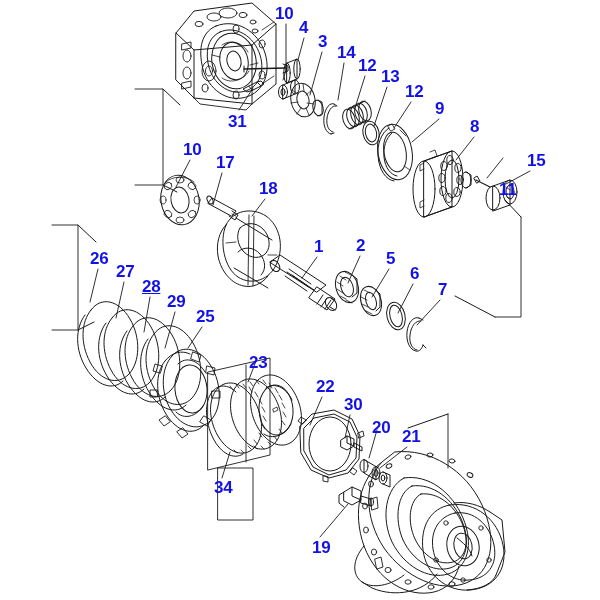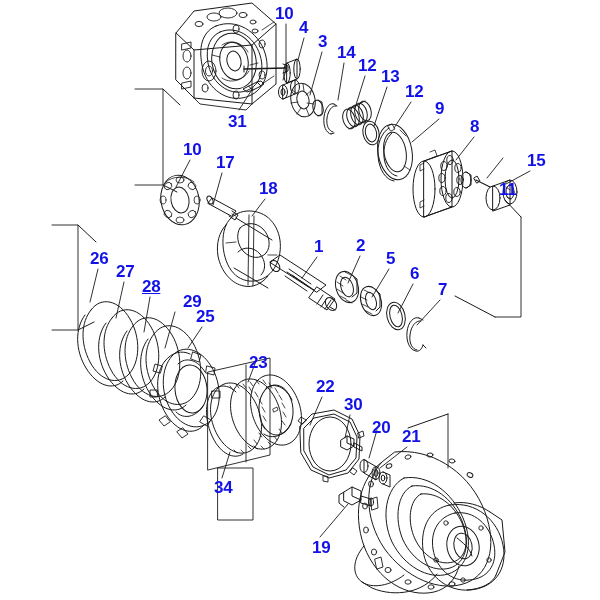--- a/index.html
+++ b/index.html
@@ -488,21 +488,21 @@
       <div class="callout" style="left: 216px; top: 154px;">17</div>
       <div class="callout" style="left: 259px; top: 180px;">18</div>
       <div class="callout" style="left: 314px; top: 238px;">1</div>
       <div class="callout" style="left: 356px; top: 237px;">2</div>
       <div class="callout" style="left: 386px; top: 250px;">5</div>
       <div class="callout" style="left: 410px; top: 265px;">6</div>
       <div class="callout" style="left: 438px; top: 281px;">7</div>
       <div class="callout" style="left: 90px; top: 250px;">26</div>
       <div class="callout" style="left: 116px; top: 263px;">27</div>
       <div class="callout" style="left: 142px; top: 278px; text-decoration: underline;">28</div>
-      <div class="callout" style="left: 167px; top: 293px; margin-left: 16px;">29</div>
+      <div class="callout" style="left: 167px; top: 293px;">29</div>
       <div class="callout" style="left: 196px; top: 308px;">25</div>
       <div class="callout" style="left: 249px; top: 342px; margin-top: 12px;">23</div>
       <div class="callout" style="left: 214px; top: 479px;">34</div>
       <div class="callout" style="left: 316px; top: 378px;">22</div>
       <div class="callout" style="left: 344px; top: 396px;">30</div>
       <div class="callout" style="left: 372px; top: 411px; margin-top: 8px;">20</div>
       <div class="callout" style="left: 402px; top: 428px;">21</div>
       <div class="callout" style="left: 312px; top: 539px;">19</div>
     </div>
 

